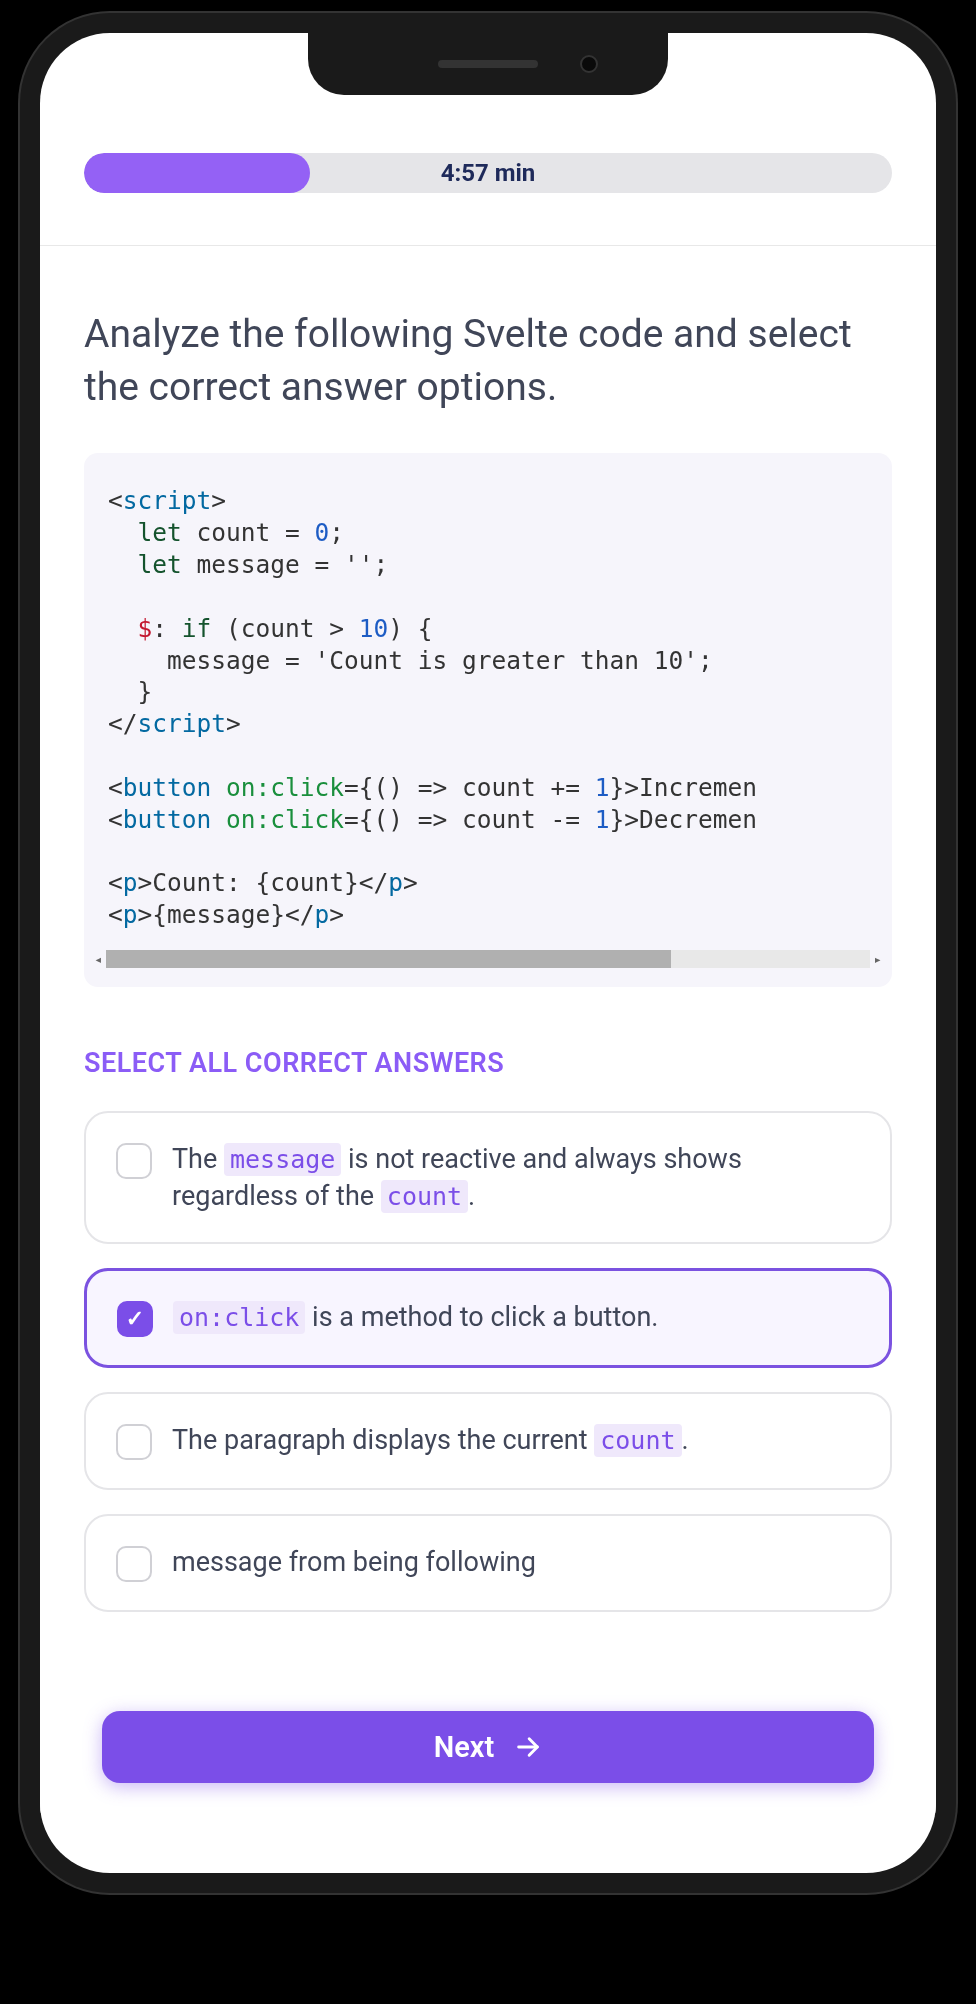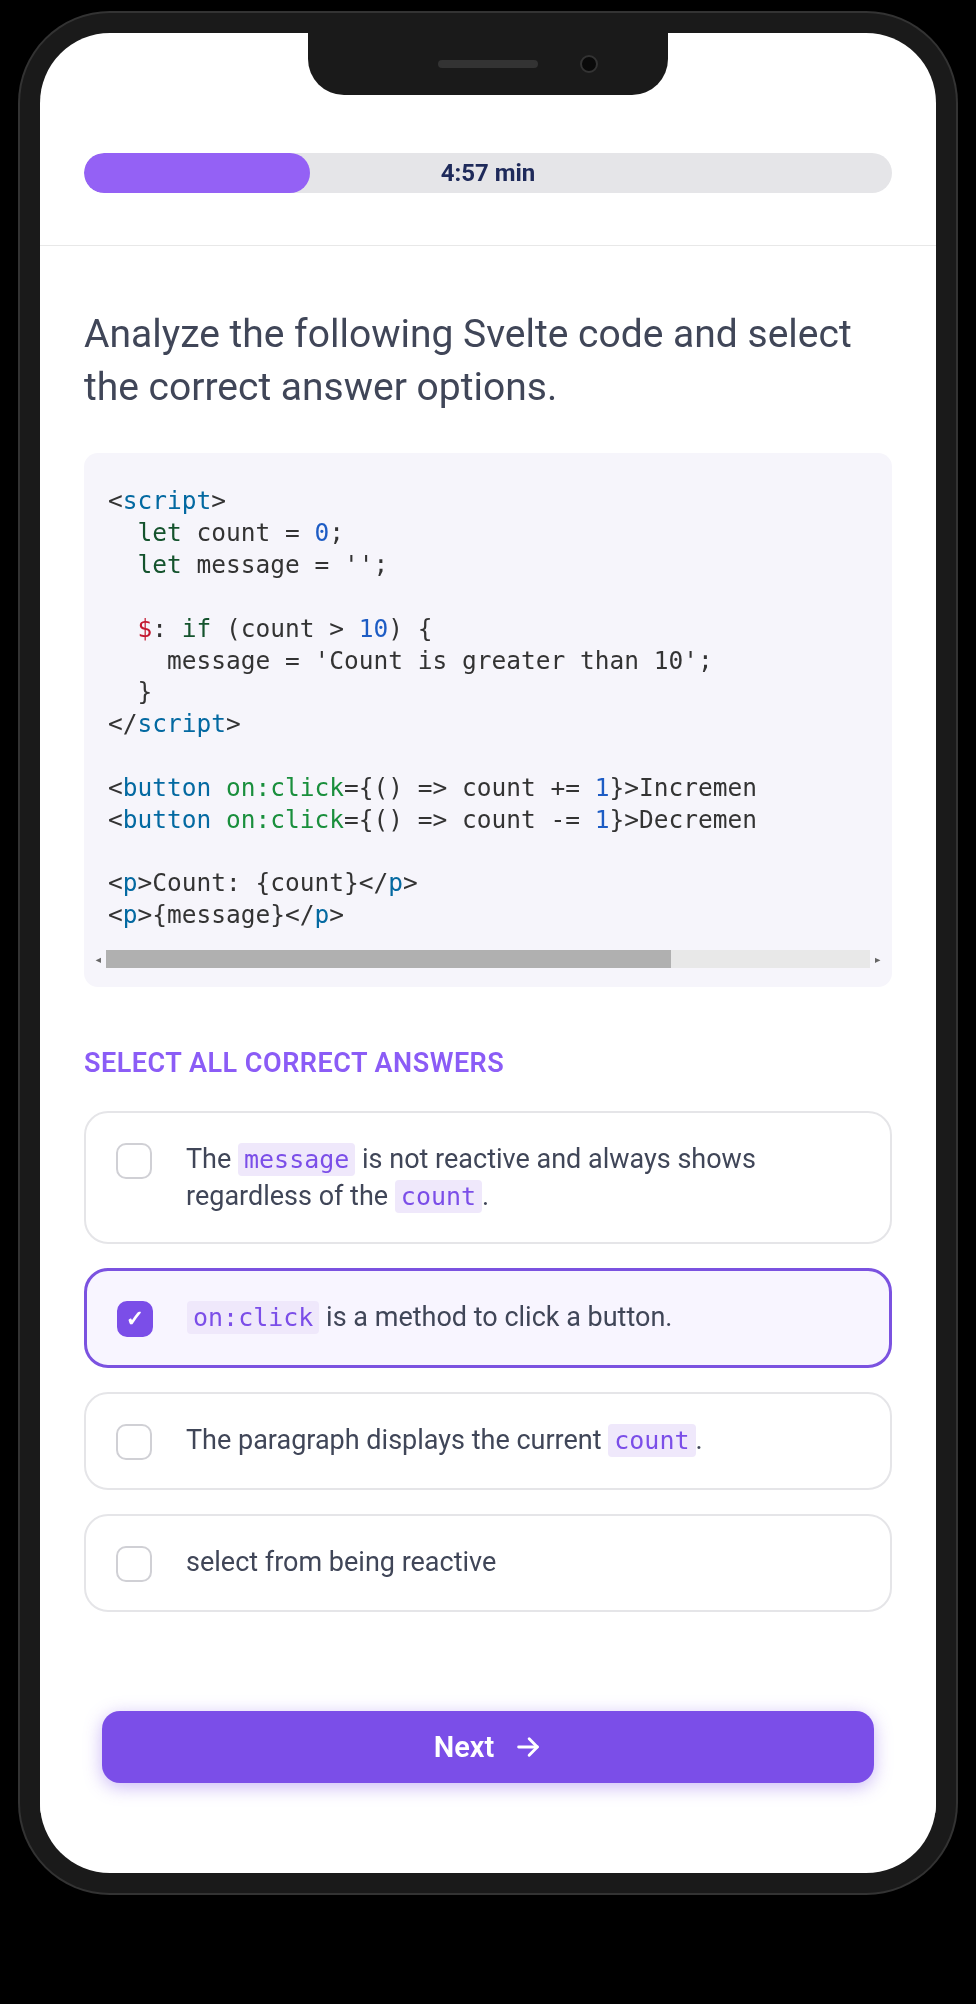--- a/index.html
+++ b/index.html
@@ -139,21 +139,21 @@
   letter-spacing: 0.5px;
   margin-top: 60px;
 }
 .answers { margin-top: 32px; }
 .answer {
   border: 2px solid #e5e5e8;
   border-radius: 24px;
   padding: 28px 30px;
   display: flex;
   align-items: flex-start;
-  gap: 34px;
+  gap: 20px;
   margin-bottom: 24px;
   background: #fff;
 }
 .answer.selected {
   border: 3px solid #7b52e0;
   background: #f8f5ff;
 }
 .checkbox {
   width: 36px;
   height: 36px;
@@ -272,21 +272,21 @@
               <span class="check-mark">✓</span>
             </div>
             <div class="answer-text"><span class="inline-code">on:click</span> is a method to click a button.</div>
           </div>
           <div class="answer">
             <div class="checkbox"></div>
             <div class="answer-text">The paragraph displays the current <span class="inline-code">count</span>.</div>
           </div>
           <div class="answer">
             <div class="checkbox"></div>
-            <div class="answer-text">select from being reactive</div>
+            <div class="answer-text">message from being following</div>
           </div>
         </div>
 
       <div class="fade-bottom"></div>
 
       <div class="next-button">
         <span>Next</span>
         <span class="arrow-icon">
           <svg width="28" height="28" viewBox="0 0 24 24" fill="none" stroke="#fff" stroke-width="2.5" stroke-linecap="round" stroke-linejoin="round">
               <line x1="4" y1="12" x2="20" y2="12"></line>

